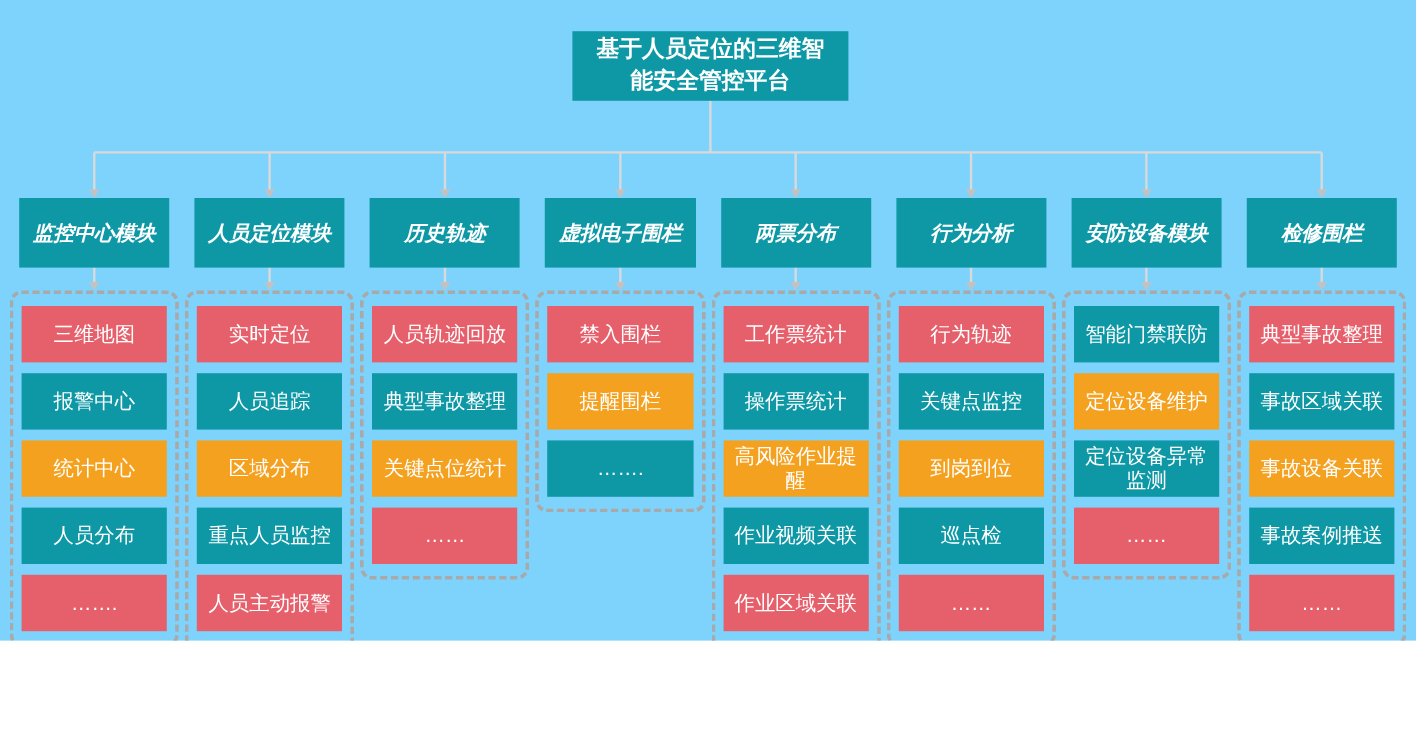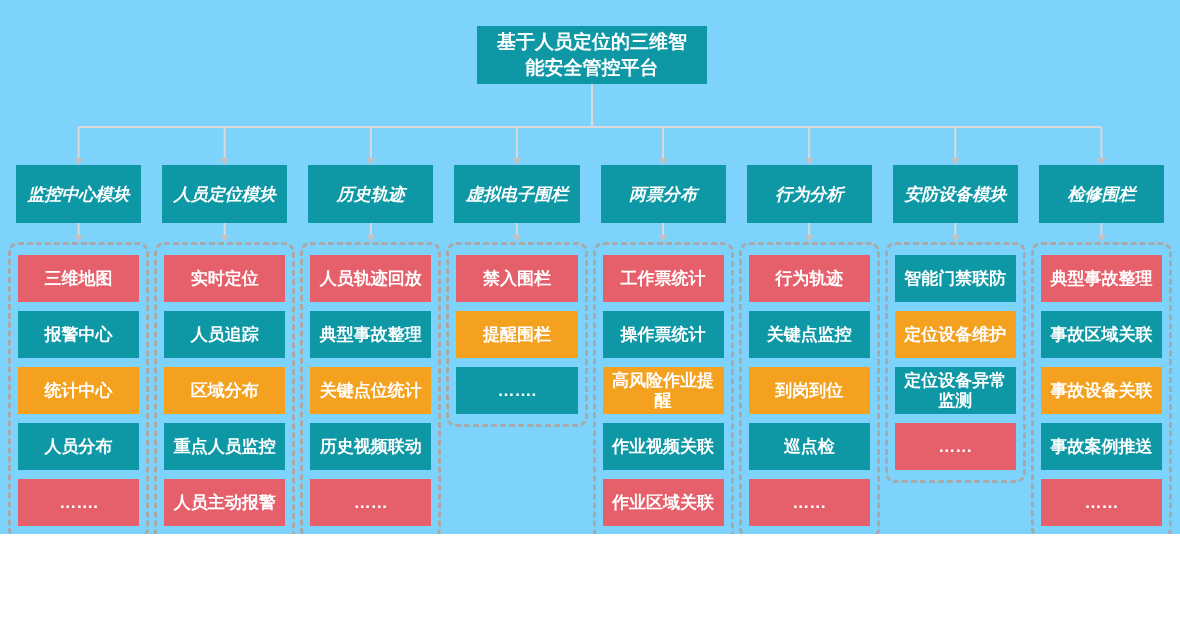--- a/index.html
+++ b/index.html
@@ -73,21 +73,21 @@
     display: flex;
     flex-direction: column;
     gap: 9px;
   }
   .module-item {
     height: 47px;
     box-sizing: border-box;
     padding: 2px 3px;
     color: #ffffff;
     font-size: 17px;
-    font-weight: bold;
+    font-weight: normal;
     line-height: 1.15;
     display: flex;
     align-items: center;
     justify-content: center;
     text-align: center;
   }
   .module-item.red    { background: var(--red); }
   .module-item.teal   { background: var(--teal); }
   .module-item.orange { background: var(--orange); }
 </style>
@@ -140,21 +140,20 @@
           <div class="module-item teal">……</div>
         </div>
   </div>
 
   <div class="module">
     <div class="module-header">历史轨迹</div>
     <div class="module-items">
           <div class="module-item red">人员轨迹回放</div>
           <div class="module-item teal">典型事故整理</div>
           <div class="module-item orange">关键点位统计</div>
-          <div class="module-item teal">历史视频联动</div>
           <div class="module-item red">……</div>
         </div>
   </div>
 
   <div class="module">
     <div class="module-header">虚拟电子围栏</div>
     <div class="module-items">
           <div class="module-item red">禁入围栏</div>
           <div class="module-item orange">提醒围栏</div>
           <div class="module-item teal">…….</div>

